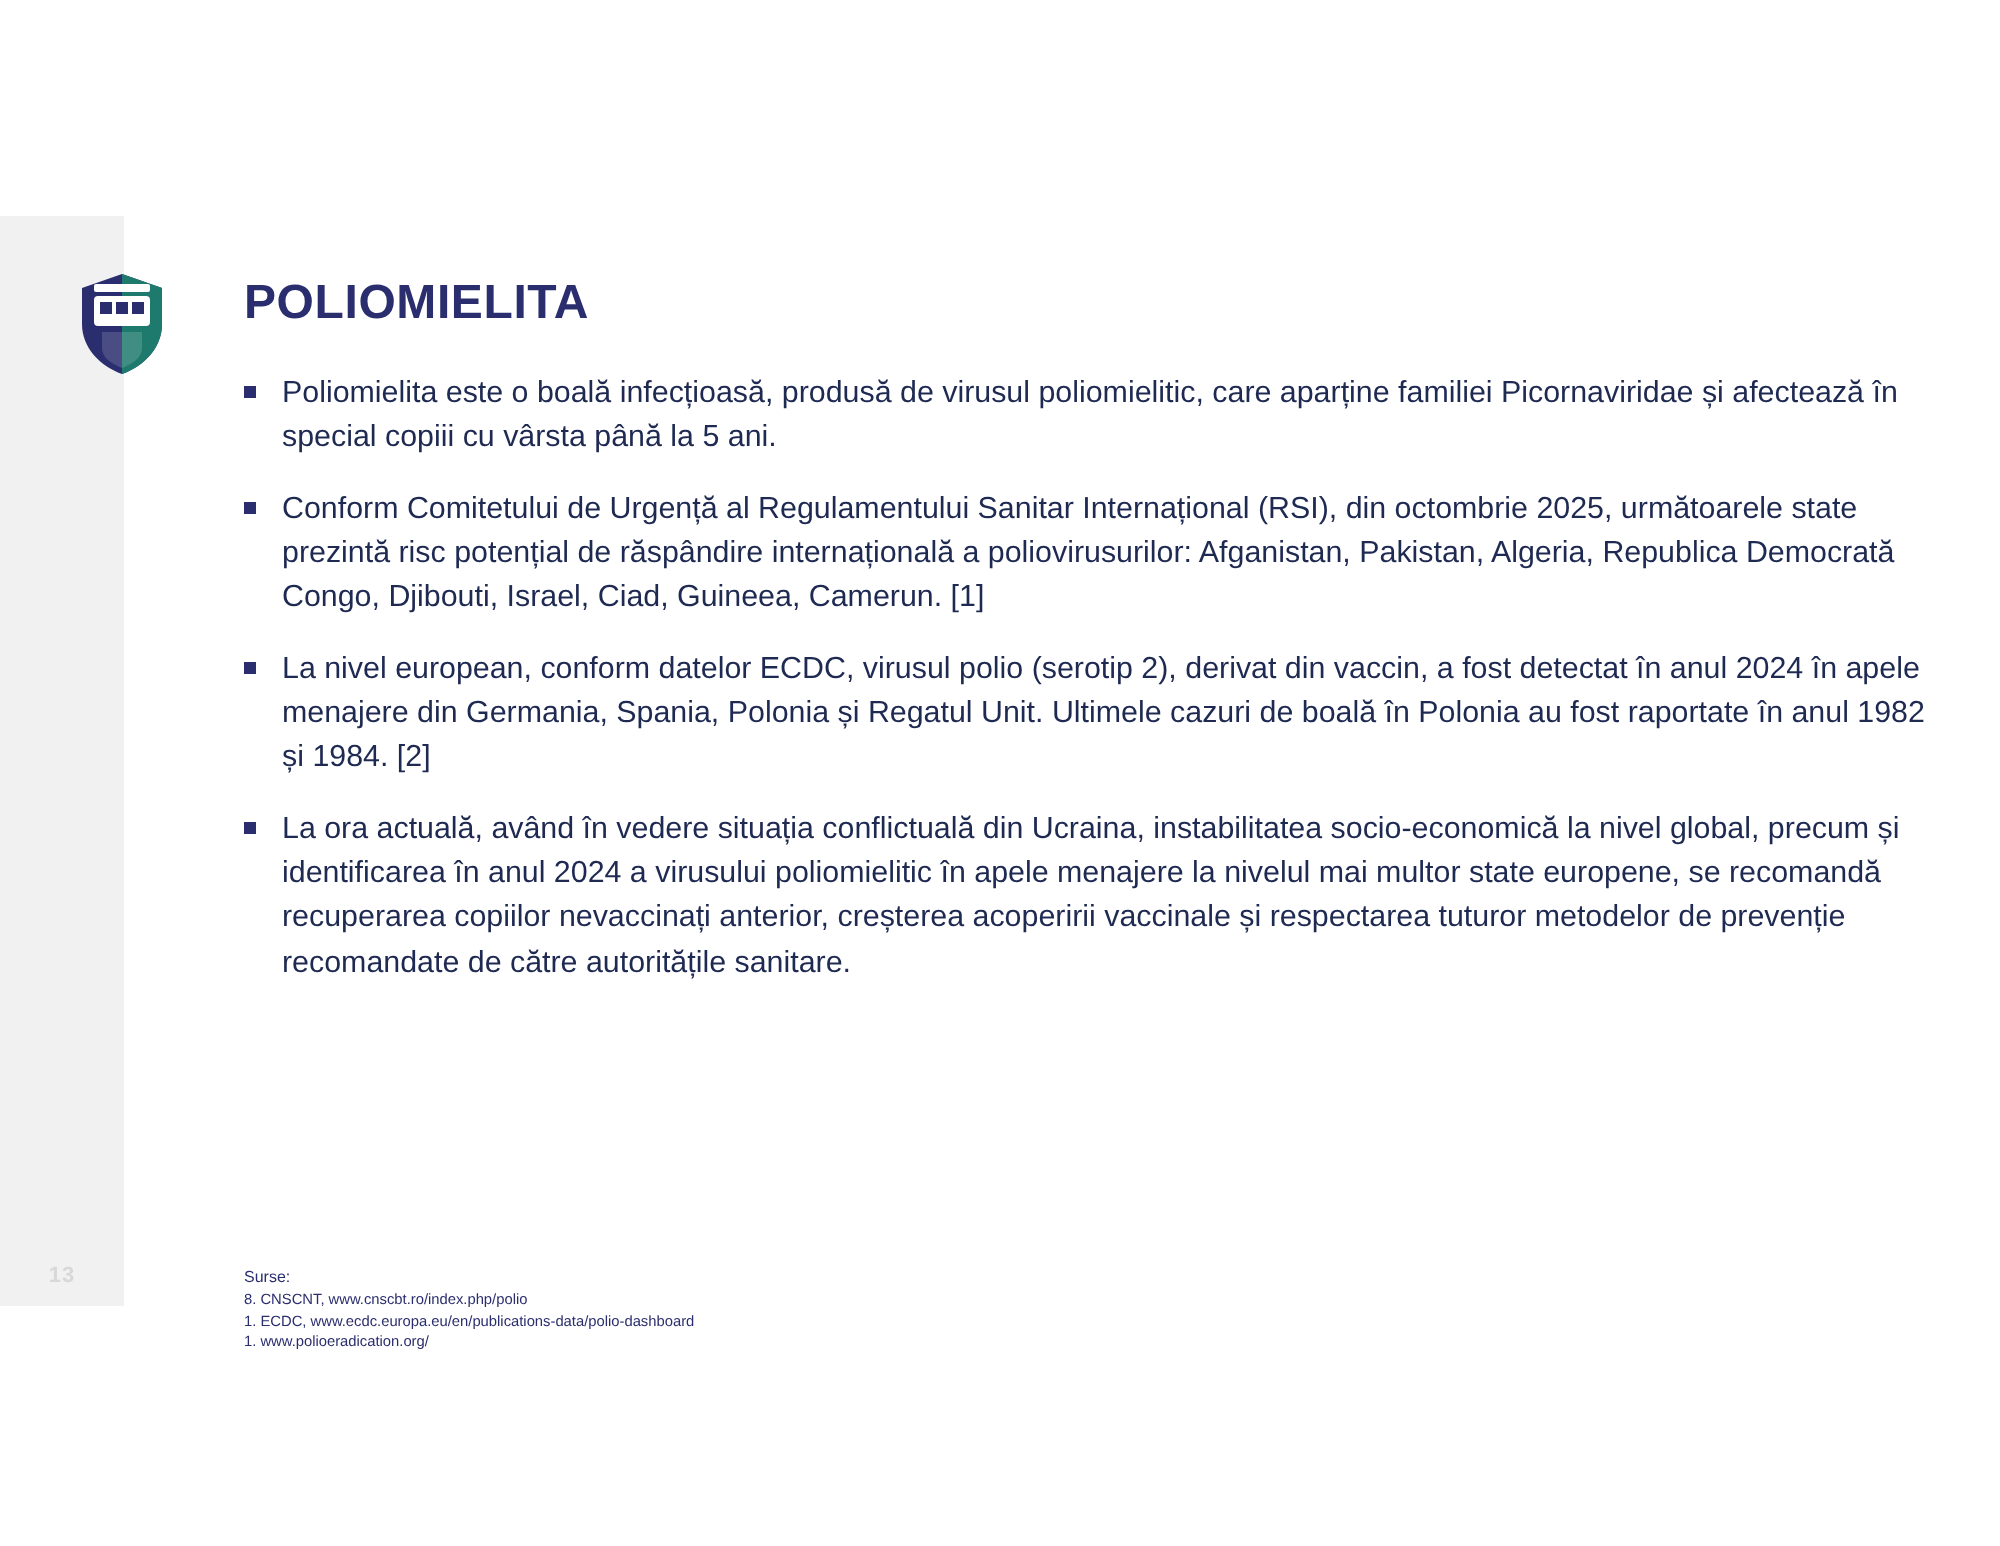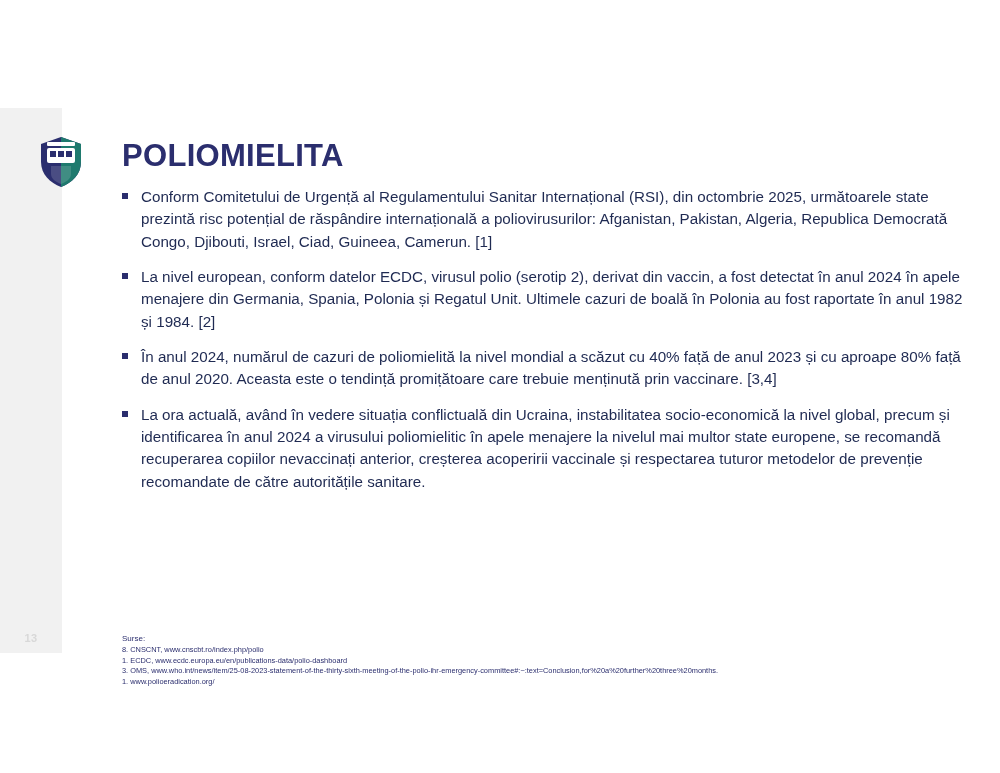--- a/index.html
+++ b/index.html
@@ -46,21 +46,21 @@
     top: 136px;
     width: 46px;
     height: 52px;
   }
   .logo svg { display: block; }
 
   .title {
     position: absolute;
     left: 122px;
     top: 138px;
-    font-size: 31px;
+    font-size: 24px;
     font-weight: bold;
     color: #2b2e6e;
     letter-spacing: 0.3px;
   }
 
   .bullets {
     position: absolute;
     left: 122px;
     top: 186px;
     width: 845px;
@@ -120,37 +120,39 @@
       <rect x="9" y="6" width="28" height="4" rx="1" fill="#ffffff"></rect>
       <path d="M23 30 L33 30 L33 38 C33 43 28 46 23 48 C18 46 13 43 13 38 L13 30 Z" fill="#ffffff" opacity="0.15"></path>
     </svg>
   </div>
 
   <div class="title">POLIOMIELITA</div>
 
   <div class="bullets">
     <div class="bullet">
       <span class="marker"></span>
+      <span>Poliomielita este o boală infecțioasă, produsă de virusul poliomielitic, care aparține familiei Picornaviridae și afectează în special copiii cu vârsta până la 5 ani.</span>
+    </div>
+    <div class="bullet">
+      <span class="marker"></span>
       <span>Conform Comitetului de Urgență al Regulamentului Sanitar Internațional (RSI), din octombrie 2025, următoarele state prezintă risc potențial de răspândire internațională a poliovirusurilor:  Afganistan, Pakistan, Algeria, Republica Democrată Congo, Djibouti, Israel, Ciad, Guineea, Camerun. [1]</span>
     </div>
     <div class="bullet">
       <span class="marker"></span>
       <span>La nivel european, conform datelor ECDC, virusul polio (serotip 2), derivat din vaccin, a fost detectat în anul 2024 în apele menajere din Germania, Spania, Polonia și Regatul Unit. Ultimele cazuri de boală în Polonia au fost raportate în anul 1982 și 1984. [2]</span>
     </div>
     <div class="bullet">
       <span class="marker"></span>
-      <span>În anul 2024, numărul de cazuri de poliomielită la nivel mondial a scăzut cu 40% față de anul 2023 și cu aproape 80% față de anul 2020. Aceasta este o tendință promițătoare care trebuie menținută prin vaccinare. [3,4]</span>
     </div>
     <div class="bullet">
       <span class="marker"></span>
       <span>La ora actuală, având în vedere situația conflictuală din Ucraina, instabilitatea socio-economică la nivel global, precum și identificarea în anul 2024 a virusului poliomielitic în apele menajere la nivelul mai multor state europene, se recomandă recuperarea copiilor nevaccinați anterior, creșterea acoperirii vaccinale și respectarea tuturor metodelor de prevenție recomandate de către autoritățile sanitare.</span>
     </div>
   </div>
 
   <div class="sources">
     <div class="sources-title">Surse:</div>
     <div class="source-line">8. CNSCNT, www.cnscbt.ro/index.php/polio</div>
     <div class="source-line">1. ECDC, www.ecdc.europa.eu/en/publications-data/polio-dashboard</div>
-    <div class="source-line">3. OMS, www.who.int/news/item/25-08-2023-statement-of-the-thirty-sixth-meeting-of-the-polio-ihr-emergency-committee#:~:text=Conclusion,for%20a%20further%20three%20months.</div>
     <div class="source-line">1. www.polioeradication.org/</div>
   </div>
 
 </div>
 
 </body></html>

